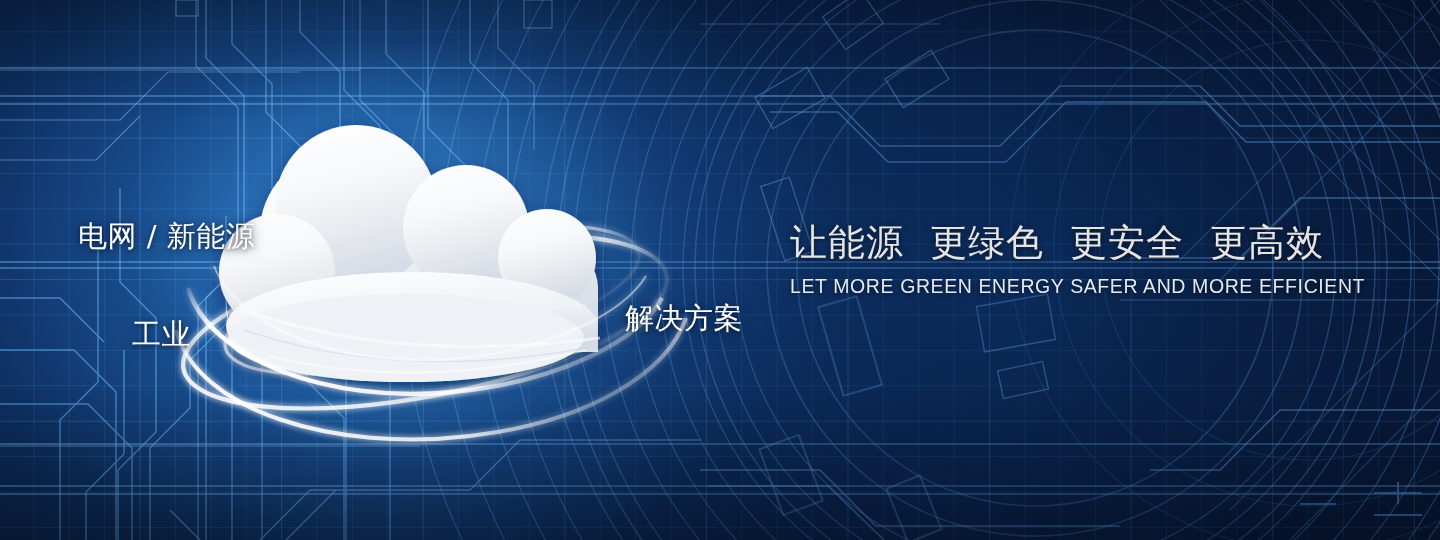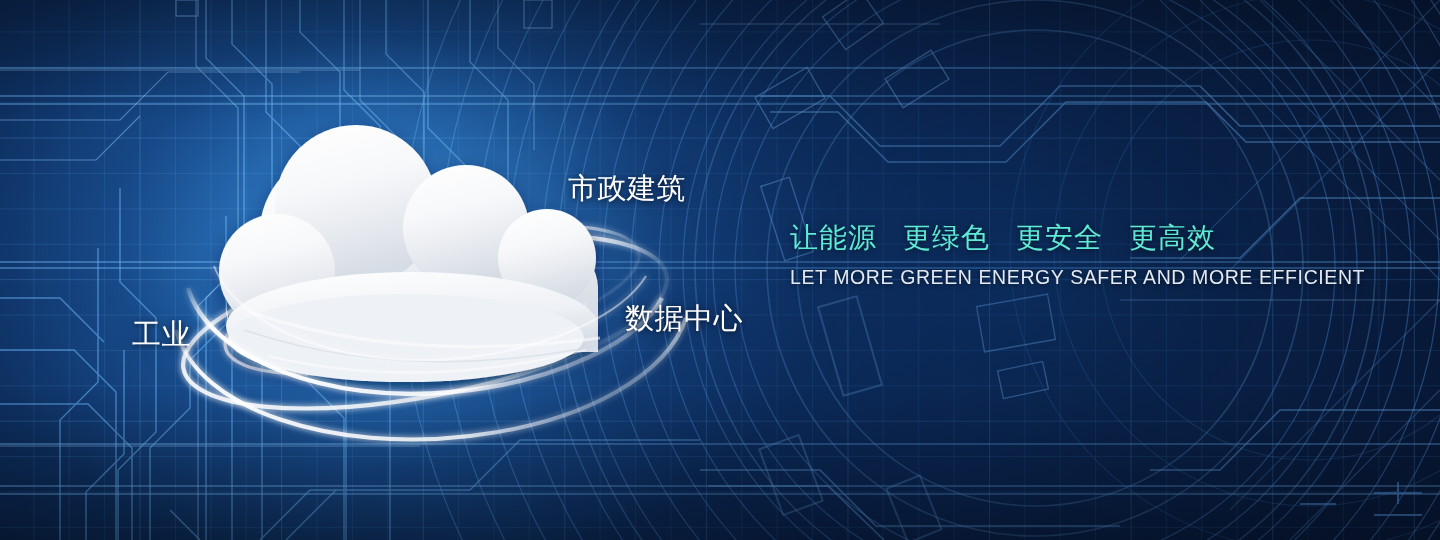--- a/index.html
+++ b/index.html
@@ -75,21 +75,21 @@
   #cloud-title{
     position:absolute;left:332px;top:256px;
     font-size:46px;font-weight:700;letter-spacing:2px;
     color:#1073ba;white-space:nowrap;
     font-family:"DejaVu Sans","Liberation Sans",sans-serif;
     text-shadow:0 1px 0 rgba(255,255,255,.85), 0 2px 6px rgba(120,160,200,.35);
   }
 
   #slogan-block{position:absolute;left:790px;top:224px;}
   #slogan-cn{
-    font-size:28px;color:#5eead4;white-space:nowrap;line-height:1;
+    font-size:37px;color:#e5e5e5;white-space:nowrap;line-height:1;
     letter-spacing:1px;
     font-family:Liberation Sans, sans-serif;
     text-shadow:0 1px 6px rgba(0,0,0,.65);
   }
   #slogan-cn span.gap{display:inline-block;width:26px;}
   #slogan-en{
     margin-top:16px;
     font-size:19.5px;color:#e3eaf3;white-space:nowrap;line-height:1;
     letter-spacing:.6px;
     font-family:"Liberation Sans","DejaVu Sans",sans-serif;
@@ -321,26 +321,26 @@
       </g>
 
       <g filter="url(#softGlow)">
         <path d="M 188 288 C 210 360 330 404 452 392 C 560 382 640 340 662 298" fill="none" stroke="url(#ringGrad)" stroke-width="4.4" opacity=".98"></path>
         <path d="M 176 330 C 198 412 336 452 470 436 C 590 422 668 372 686 318" fill="none" stroke="url(#ringGrad)" stroke-width="4.0" opacity=".92"></path>
         <path d="M 214 266 C 240 332 352 370 462 358 C 556 348 624 312 646 276" fill="none" stroke="#ffffff" stroke-width="2.0" opacity=".48"></path>
       </g>
     </svg>
   </div>
 
+  <div class="cn-label" id="label-grid">电网 / 新能源</div>
 
   <div class="cn-label" id="label-industry">工业</div>
 
-  <div class="cn-label" id="label-municipal">市政建筑</div>
-
-  <div class="cn-label" id="label-datacenter">数据中心</div>
+
+  <div class="cn-label" id="label-datacenter">解决方案</div>
 
 
   <div id="slogan-block">
     <div id="slogan-cn">
       <span>让能源</span><span class="gap"></span><span>更绿色</span><span class="gap"></span><span>更安全</span><span class="gap"></span><span>更高效</span>
     </div>
     <div id="slogan-en">LET MORE GREEN ENERGY SAFER AND MORE EFFICIENT</div>
   </div>
 
 </div>

